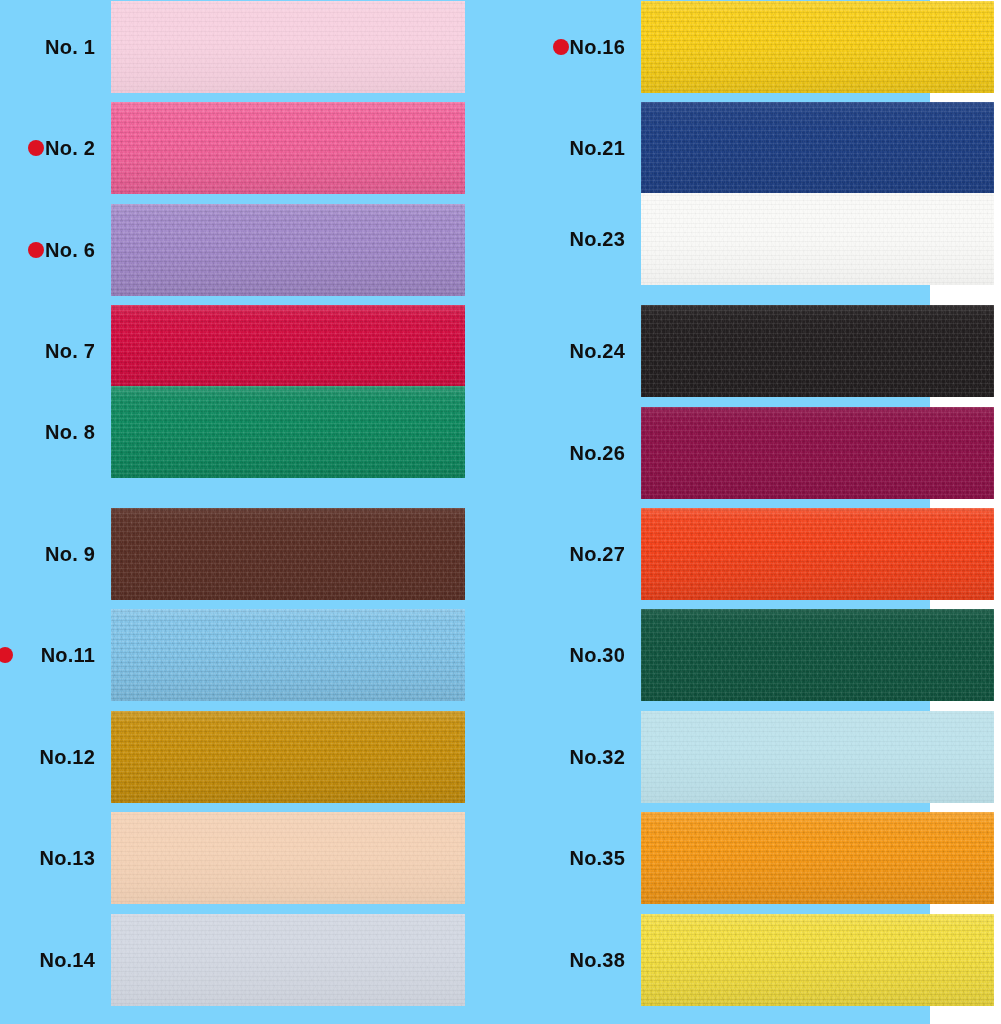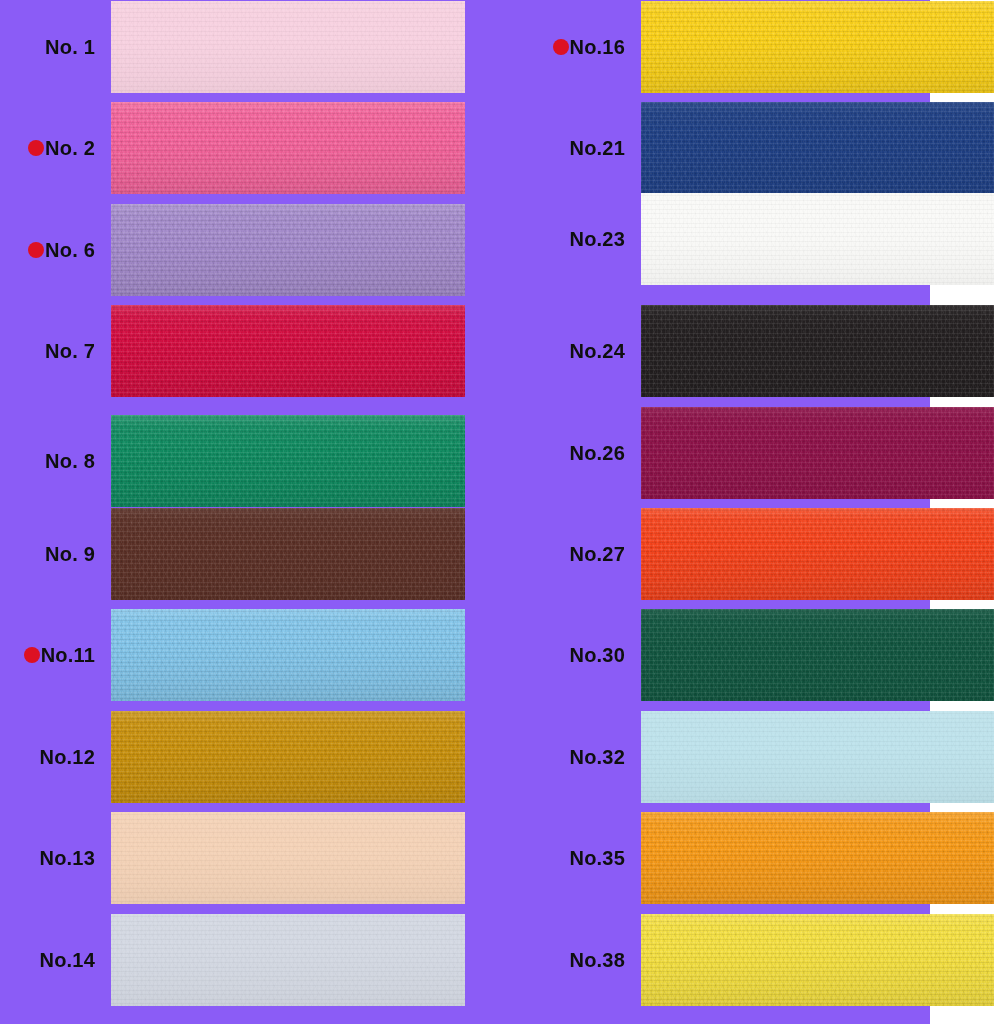--- a/index.html
+++ b/index.html
@@ -13,21 +13,21 @@
     height: 1024px;
     overflow: hidden;
     font-family: "Liberation Sans", "DejaVu Sans", sans-serif;
     -webkit-font-smoothing: antialiased;
   }
 
   #chart {
     position: relative;
     width: 930px;
     height: 1024px;
-    background: #8b5cf6;
+    background: #7dd3fc;
   }
 
   
   .column {
     position: absolute;
     top: 0;
     height: 1024px;
   }
   .column.left  { left: 0px;   width: 500px; }
   .column.right { left: 530px; width: 471px; }
@@ -224,21 +224,21 @@
         </div>
         <div class="swatch-wrap">
           <div class="swatch" style="background: rgb(211, 11, 63);">
             <div class="tex-h"></div>
             <div class="tex-v"></div>
             <div class="tex-d"></div>
             <div class="tex-shade"></div>
           </div>
         </div>
       </div>
-      <div class="row" style="top: 415px;">
+      <div class="row" style="top: 386px;">
         <div class="label-cell">
           <span class="bullet hidden" style="background: rgb(221, 17, 34);"></span>
           <span class="label-text" style="color: rgb(15, 15, 15);">No. 8</span>
         </div>
         <div class="swatch-wrap">
           <div class="swatch" style="background: rgb(14, 138, 95);">
             <div class="tex-h"></div>
             <div class="tex-v"></div>
             <div class="tex-d"></div>
             <div class="tex-shade"></div>
@@ -255,21 +255,21 @@
             <div class="tex-h"></div>
             <div class="tex-v"></div>
             <div class="tex-d"></div>
             <div class="tex-shade"></div>
           </div>
         </div>
       </div>
       <div class="row" style="top: 609.4px;">
         <div class="label-cell">
           <span class="bullet" style="background: rgb(221, 17, 34);"></span>
-          <span class="label-text" style="color: rgb(15, 15, 15);">No.11</span>
+          <span class="label-text" style="color: rgb(15, 15, 15); padding-left: 27px;">No.11</span>
         </div>
         <div class="swatch-wrap">
           <div class="swatch" style="background: rgb(130, 197, 234);">
             <div class="tex-h"></div>
             <div class="tex-v"></div>
             <div class="tex-d"></div>
             <div class="tex-shade"></div>
           </div>
         </div>
       </div>

